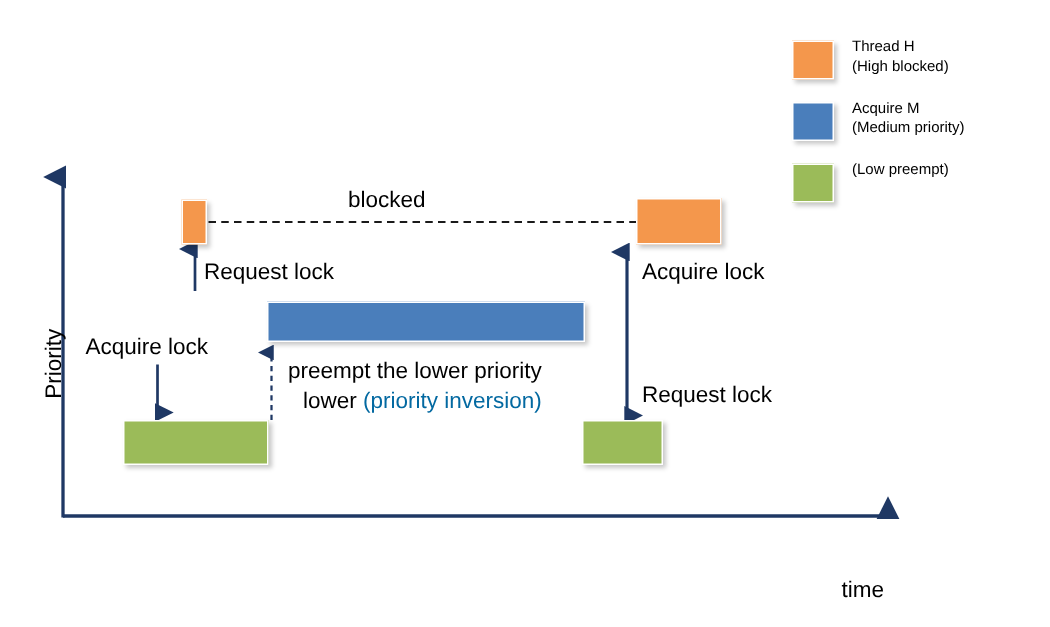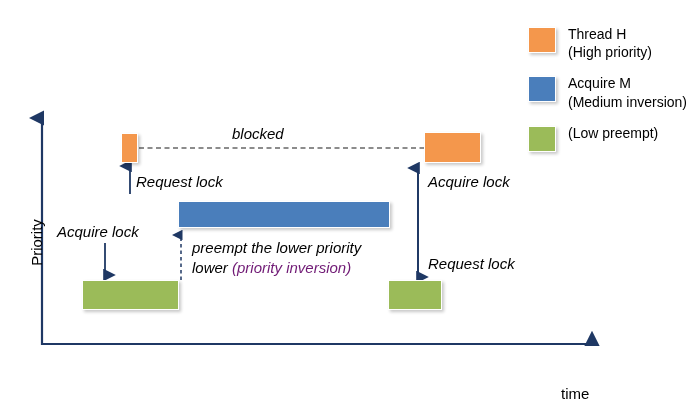--- a/index.html
+++ b/index.html
@@ -59,33 +59,33 @@
   #block-m-run     { left: 178px; top: 201px; width: 212px; height: 27px; }
   #block-l-first   { left: 82px;  top: 280px; width: 97px;  height: 30px; }
   #block-l-second  { left: 388px; top: 280px; width: 54px;  height: 30px; }
 
   
   .annot {
     font-size: 15px;
     color: #000000;
     white-space: nowrap;
     line-height: 1.28;
-    font-style: italic;
   }
   #label-blocked      { left: 232px; top: 124px; }
   #label-request-lock { left: 136px; top: 172px; text-align: center; }
   #label-acquire-lock-right { left: 428px; top: 172px; }
   #label-acquire-lock-left  { left: 57px;  top: 222px; }
   #label-release-lock { left: 428px; top: 254px; }
   #label-preempt {
     left: 192px;
     top: 238px;
     line-height: 1.3;
-  }
-  .red-text { color: #701a75; }
+    text-align: right;
+  }
+  .red-text { color: #0369a1; }
 
   
   #legend {
     left: 528px;
     top: 25px;
     width: 170px;
   }
   .legend-row {
     display: flex;
     align-items: flex-start;
@@ -95,21 +95,21 @@
     width: 28px;
     height: 26px;
     flex: 0 0 auto;
     margin-top: 2px;
     box-shadow: 2px 2px 3px rgba(0,0,0,0.22);
     border: 1px solid #ffffff;
     box-sizing: border-box;
   }
   .legend-text {
     margin-left: 12px;
-    font-size: 14px;
+    font-size: 10px;
     color: #000000;
     line-height: 1.3;
     white-space: nowrap;
   }
 </style>
 </head>
 <body>
 
 <div id="canvas">
 
@@ -184,29 +184,29 @@
     <div>preempt the lower priority</div>
     <div><span>lower </span><span class="red-text">(priority inversion)</span></div>
   </div>
 
   <div class="abs" id="legend">
 
     <div class="legend-row">
       <div class="legend-swatch" style="background:#f4974c;"></div>
       <div class="legend-text">
         <div>Thread H</div>
-        <div>(High priority)</div>
+        <div>(High blocked)</div>
       </div>
     </div>
 
     <div class="legend-row">
       <div class="legend-swatch" style="background:#4a7ebb;"></div>
       <div class="legend-text">
         <div>Acquire M</div>
-        <div>(Medium inversion)</div>
+        <div>(Medium priority)</div>
       </div>
     </div>
 
     <div class="legend-row">
       <div class="legend-swatch" style="background:#9bbb59;"></div>
       <div class="legend-text">
         <div>(Low preempt)</div>
       </div>
     </div>
 

